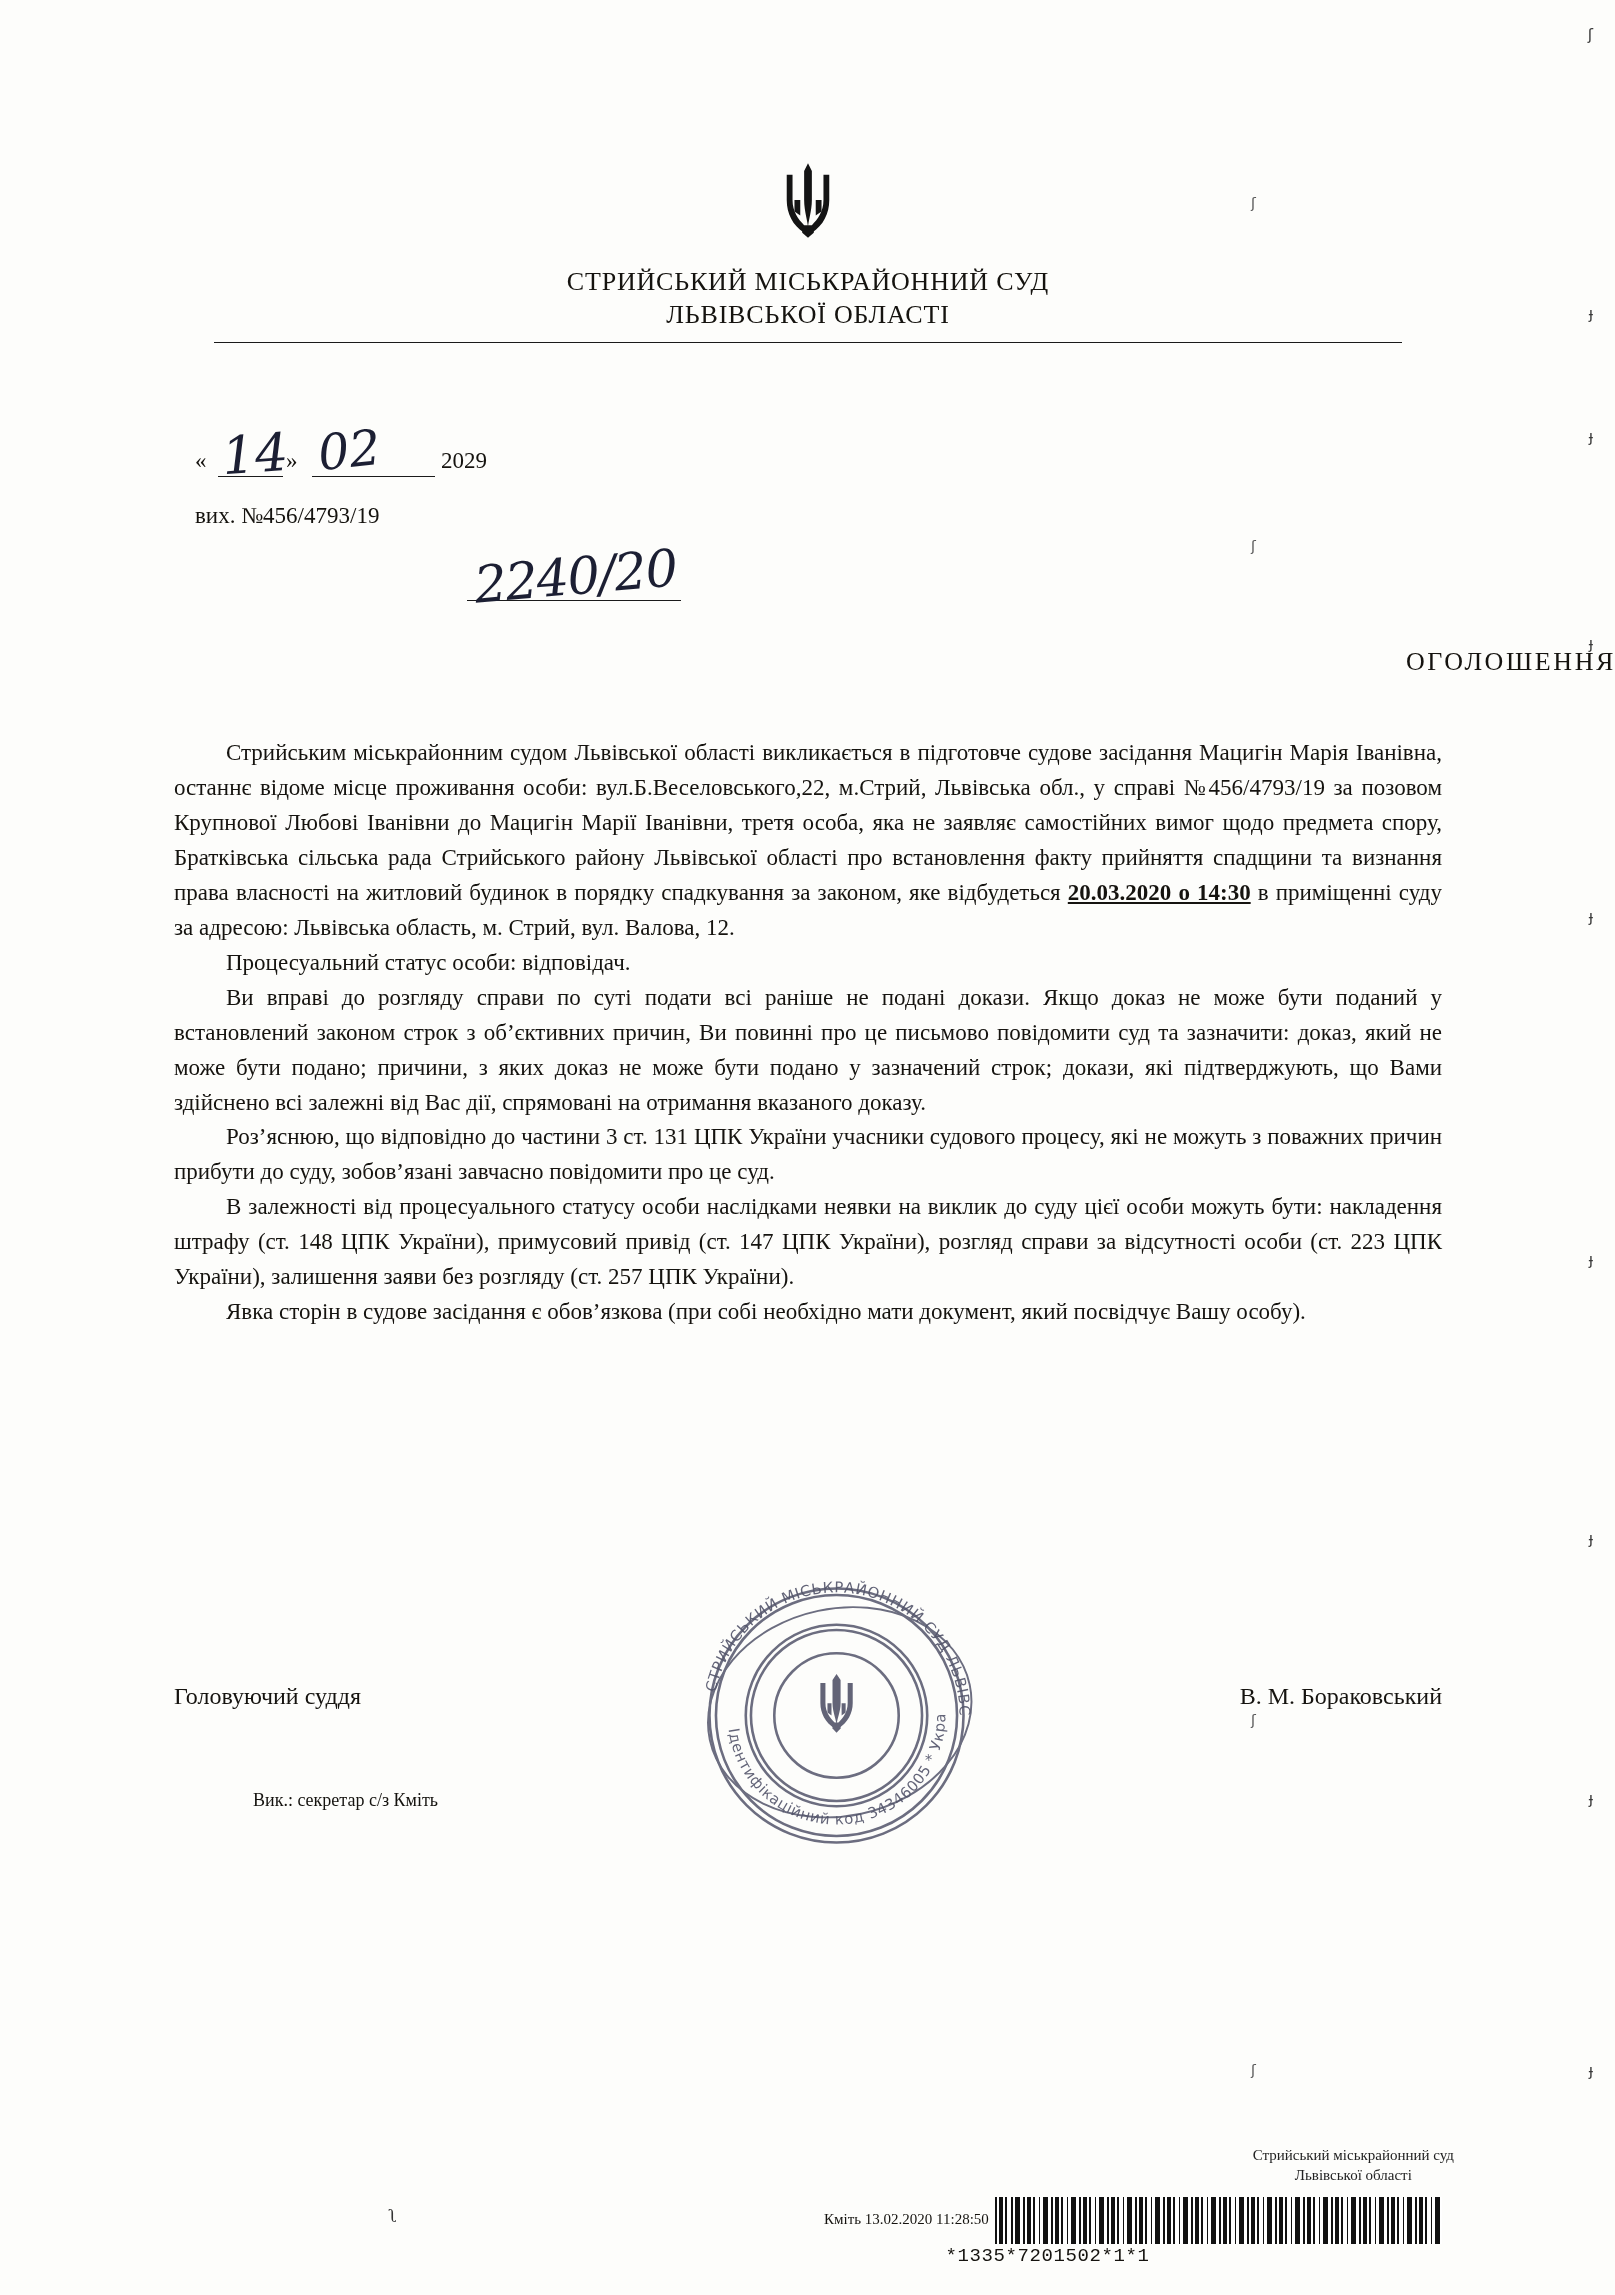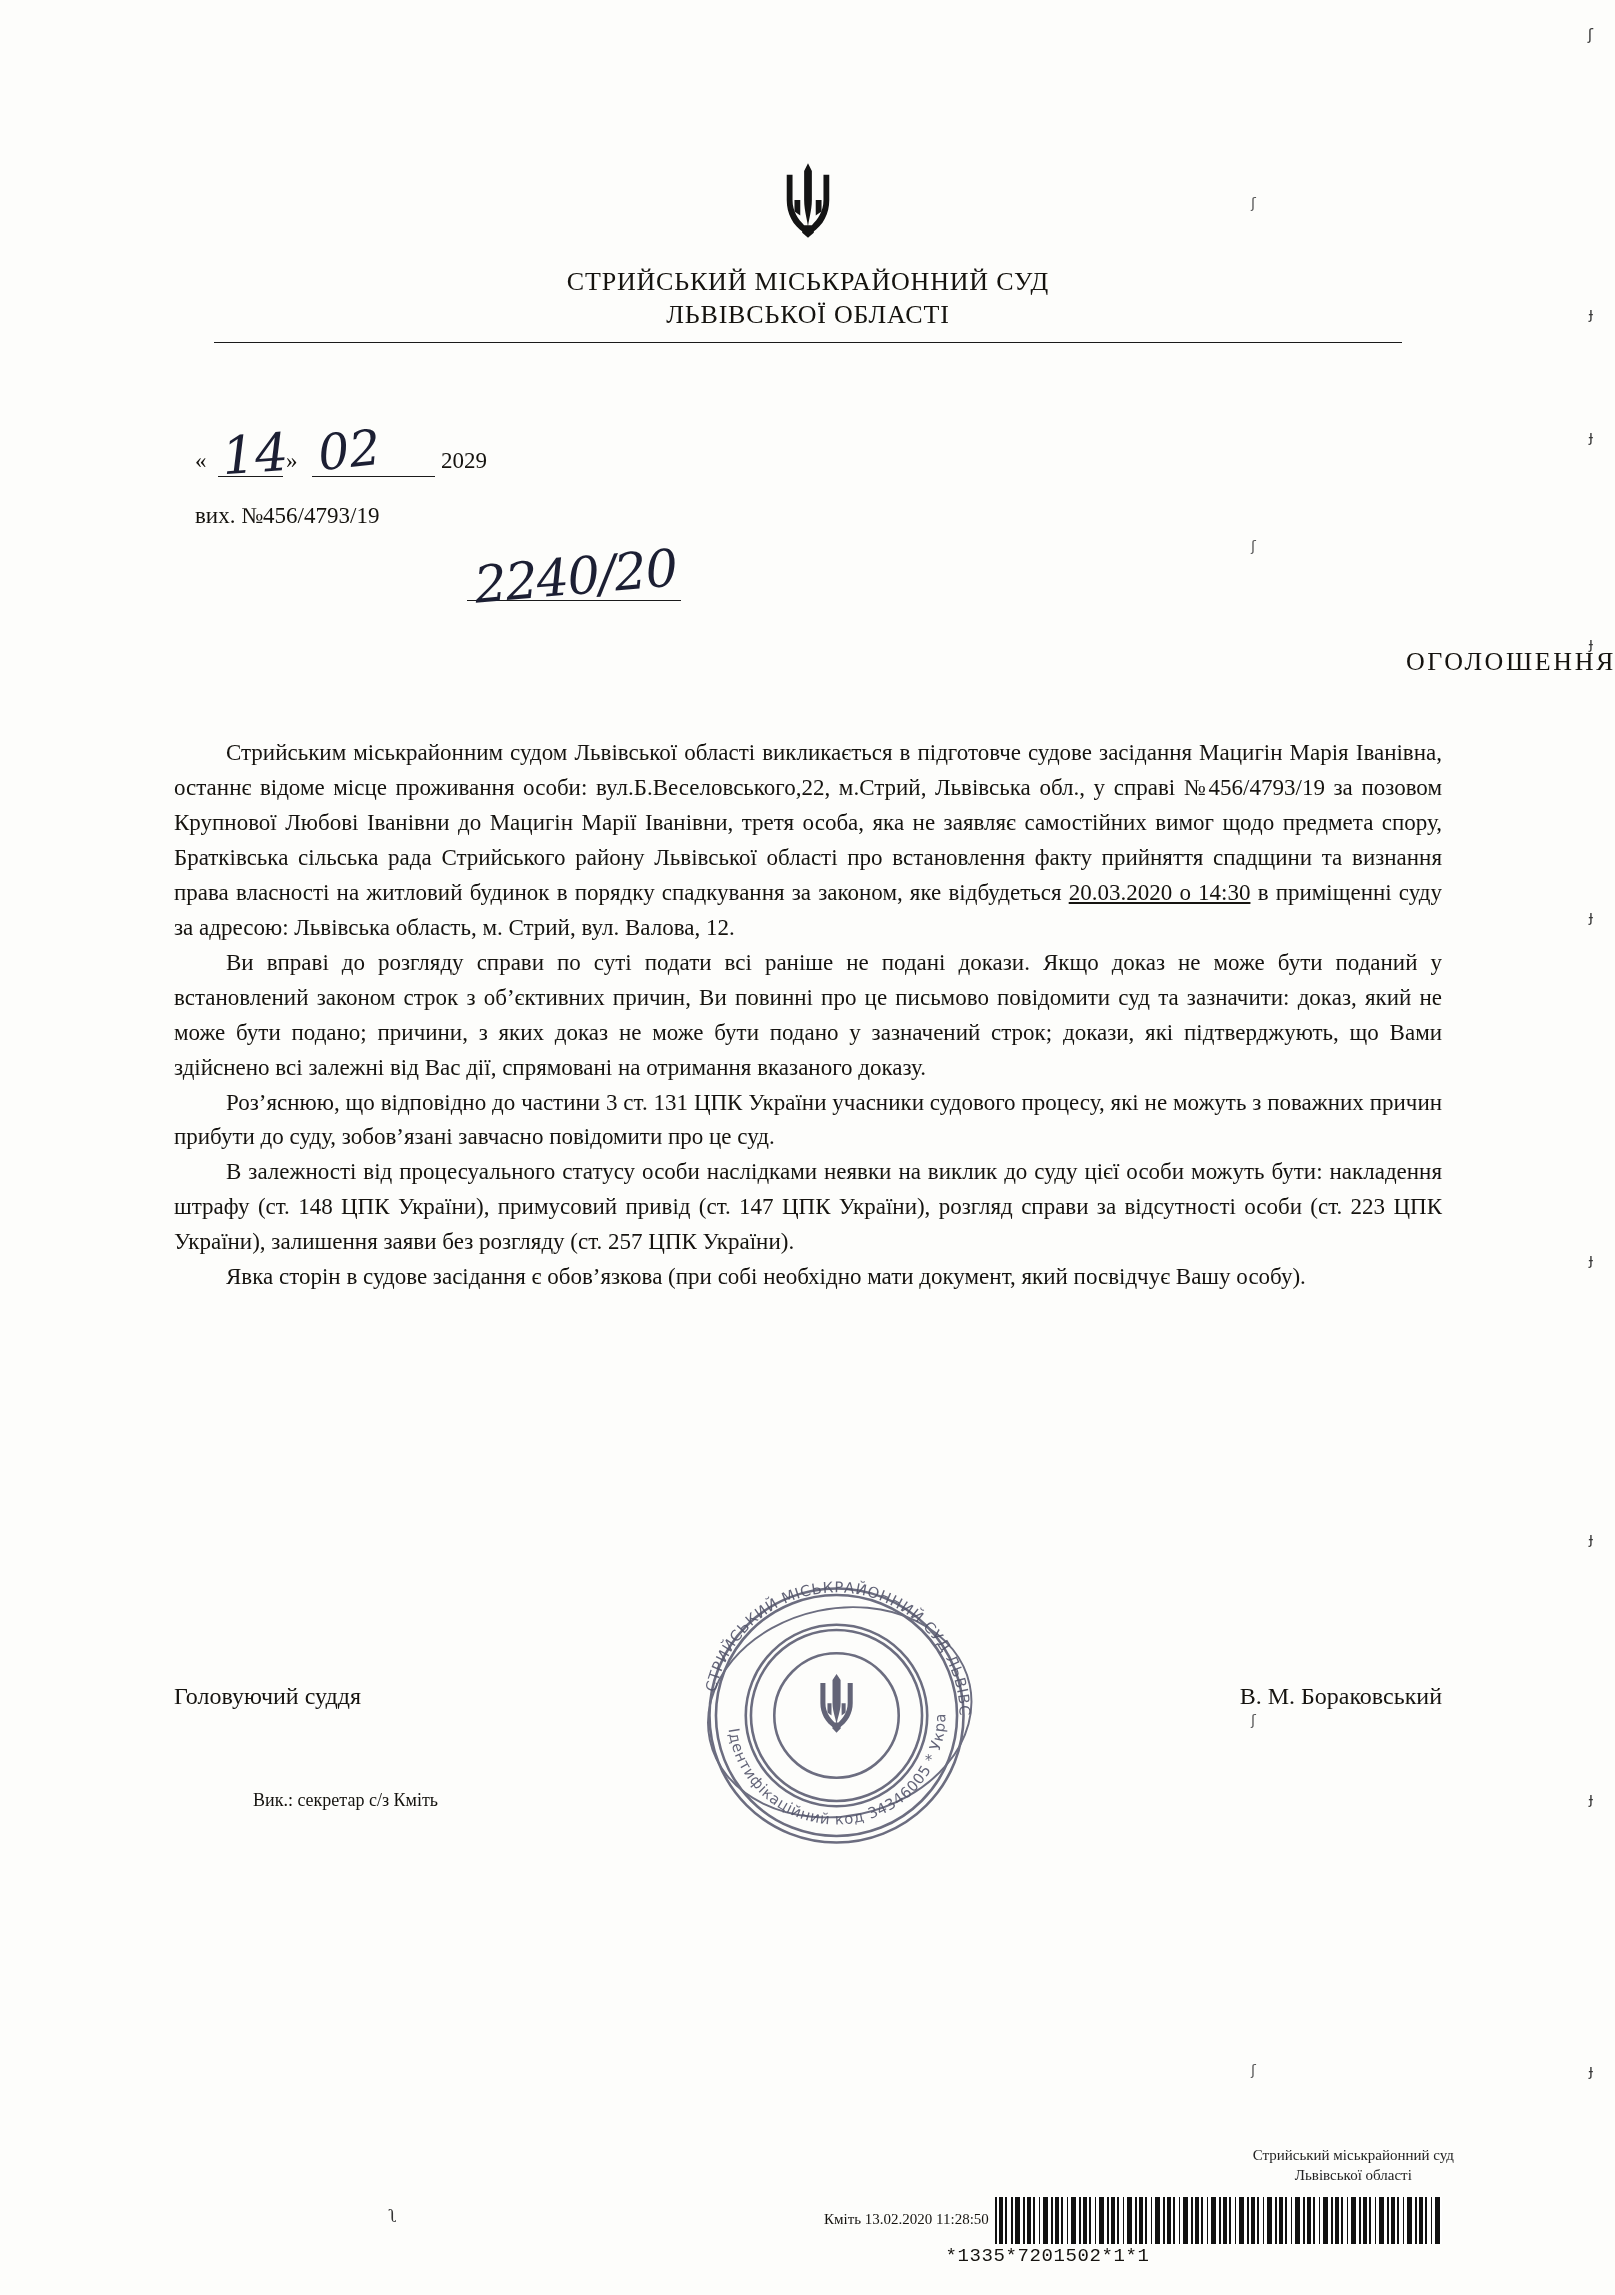--- a/index.html
+++ b/index.html
@@ -145,21 +145,21 @@
     top: 736px;
     font-size: 23px;
     line-height: 1.52;
     text-align: justify;
     text-justify: inter-word;
   }
   .body-text p {
     margin: 0 0 0 0;
     text-indent: 52px;
   }
-  .u { text-decoration: underline; font-weight: 400; }
+  .u { text-decoration: underline; font-weight: 700; }
 
   
   .sig-row {
     position: absolute;
     left: 174px;
     right: 174px;
     top: 1683px;
     font-size: 24px;
     display: flex;
     justify-content: space-between;
@@ -297,20 +297,21 @@
       <span>вих. №456/4793/19</span>
       <span class="blank-line-3"></span>
       <span class="hw-reg">2240/20</span>
     </div>
   </div>
 
   <div class="doc-heading">ОГОЛОШЕННЯ</div>
 
   <div class="body-text">
     <p><span>Стрийським міськрайонним судом Львівської області викликається в підготовче судове засідання Мацигін Марія Іванівна, останнє відоме місце проживання особи: вул.Б.Веселовського,22, м.Стрий, Львівська обл., у справі №456/4793/19 за позовом Крупнової Любові Іванівни до Мацигін Марії Іванівни, третя особа, яка не заявляє самостійних вимог щодо предмета спору, Братківська сільська рада Стрийського району Львівської області про встановлення факту прийняття спадщини та визнання права власності на житловий будинок в порядку спадкування за законом, яке відбудеться </span><span class="u">20.03.2020  о  14:30</span><span> в приміщенні суду за адресою: Львівська область, м. Стрий, вул. Валова, 12.</span></p>
+    <p>Процесуальний статус особи: відповідач.</p>
     <p>Ви вправі до розгляду справи по суті подати всі раніше не подані докази. Якщо доказ не може бути поданий у встановлений законом строк з об’єктивних причин, Ви повинні про це письмово повідомити суд та зазначити: доказ, який не може бути подано; причини, з яких доказ не може бути подано у зазначений строк; докази, які підтверджують, що Вами здійснено всі залежні від Вас дії, спрямовані на отримання вказаного доказу.</p>
     <p>Роз’яснюю, що відповідно до частини 3 ст. 131 ЦПК України учасники судового процесу, які не можуть з поважних причин прибути до суду, зобов’язані завчасно повідомити про це суд.</p>
     <p>В залежності від процесуального статусу особи наслідками неявки на виклик до суду цієї особи можуть бути: накладення штрафу (ст. 148 ЦПК України), примусовий привід (ст. 147 ЦПК України), розгляд справи за відсутності особи (ст. 223 ЦПК України), залишення заяви без розгляду (ст. 257 ЦПК України).</p>
     <p>Явка сторін в судове засідання є обов’язкова (при собі необхідно мати документ, який посвідчує Вашу особу).</p>
   </div>
 
   <div class="sig-row">
     <span>Головуючий суддя</span>
     <span>В. М. Бораковський</span>
   </div>

